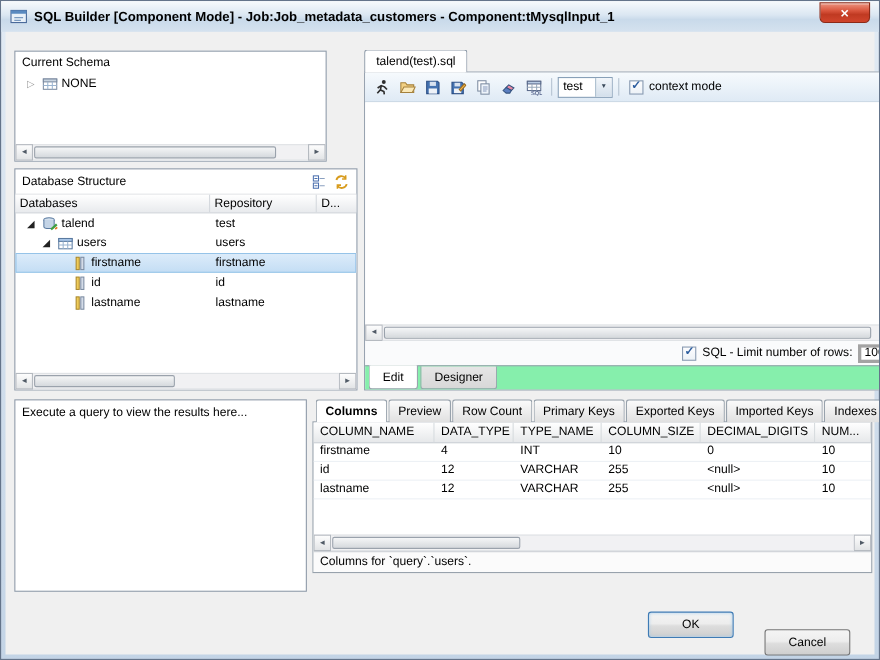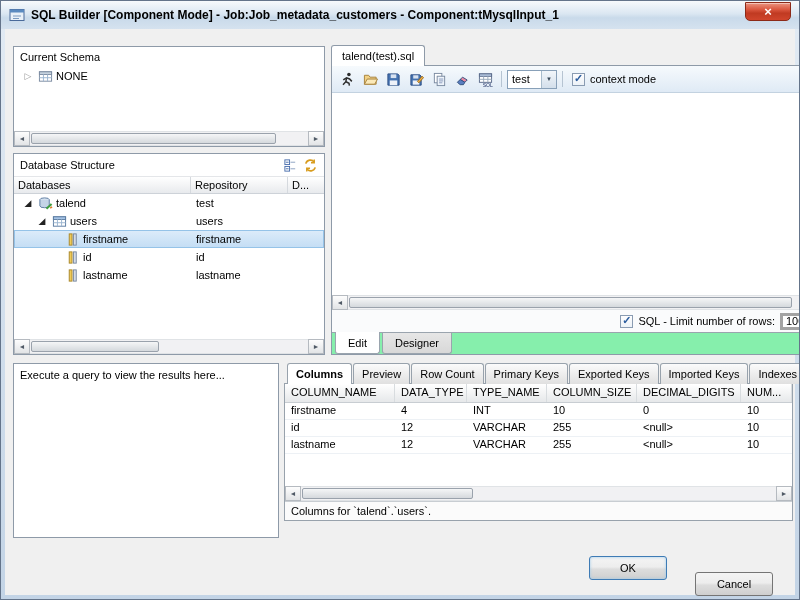--- a/index.html
+++ b/index.html
@@ -133,21 +133,21 @@
         </svg>
     </span>
     <span class="title-text">SQL Builder [Component Mode] - Job:Job_metadata_customers - Component:tMysqlInput_1</span>
     <div class="close-btn">
       <span>×</span>
     </div>
   </div>
 
   <div class="client">
 
-    <div class="panel" style="left:8px; top:17px; width:312px; height:101px;">
+    <div class="panel" style="left:8px; top:17px; width:284px; height:101px;">
       <div class="panel-title">Current Schema</div>
       <div class="tree-row ind0">
         <span class="arrow collapsed">▷</span>
         <span class="ticon">
           <svg width="15" height="15" viewBox="0 0 16 16">
               <rect x="1.5" y="3" width="13" height="10" fill="#fff" stroke="#7a8aa0"></rect>
               <rect x="1.5" y="3" width="13" height="2.8" fill="#c8d4e0" stroke="#7a8aa0"></rect>
               <path d="M5.8 5.8 V13 M10.2 5.8 V13 M1.5 9.3 H14.5" stroke="#9ab4d0" stroke-width="1"></path>
             </svg>
         </span>
@@ -448,21 +448,21 @@
           <span class="sb-btn">
               <span class="sb-gl">◄</span>
             </span>
           <div class="sb-track">
               <div class="sb-thumb" style="left:1px; width:36%;"></div>
             </div>
           <span class="sb-btn">
               <span class="sb-gl">►</span>
             </span>
         </div>
-        <div class="status-row">Columns for `talend`.`users`.</div>
+        <div class="status-row">Columns for `query`.`users`.</div>
       </div>
     </div>
 
     <div class="btn ok">
       <span>OK</span>
     </div>
     <div class="btn cancel">
       <span>Cancel</span>
     </div>
 

